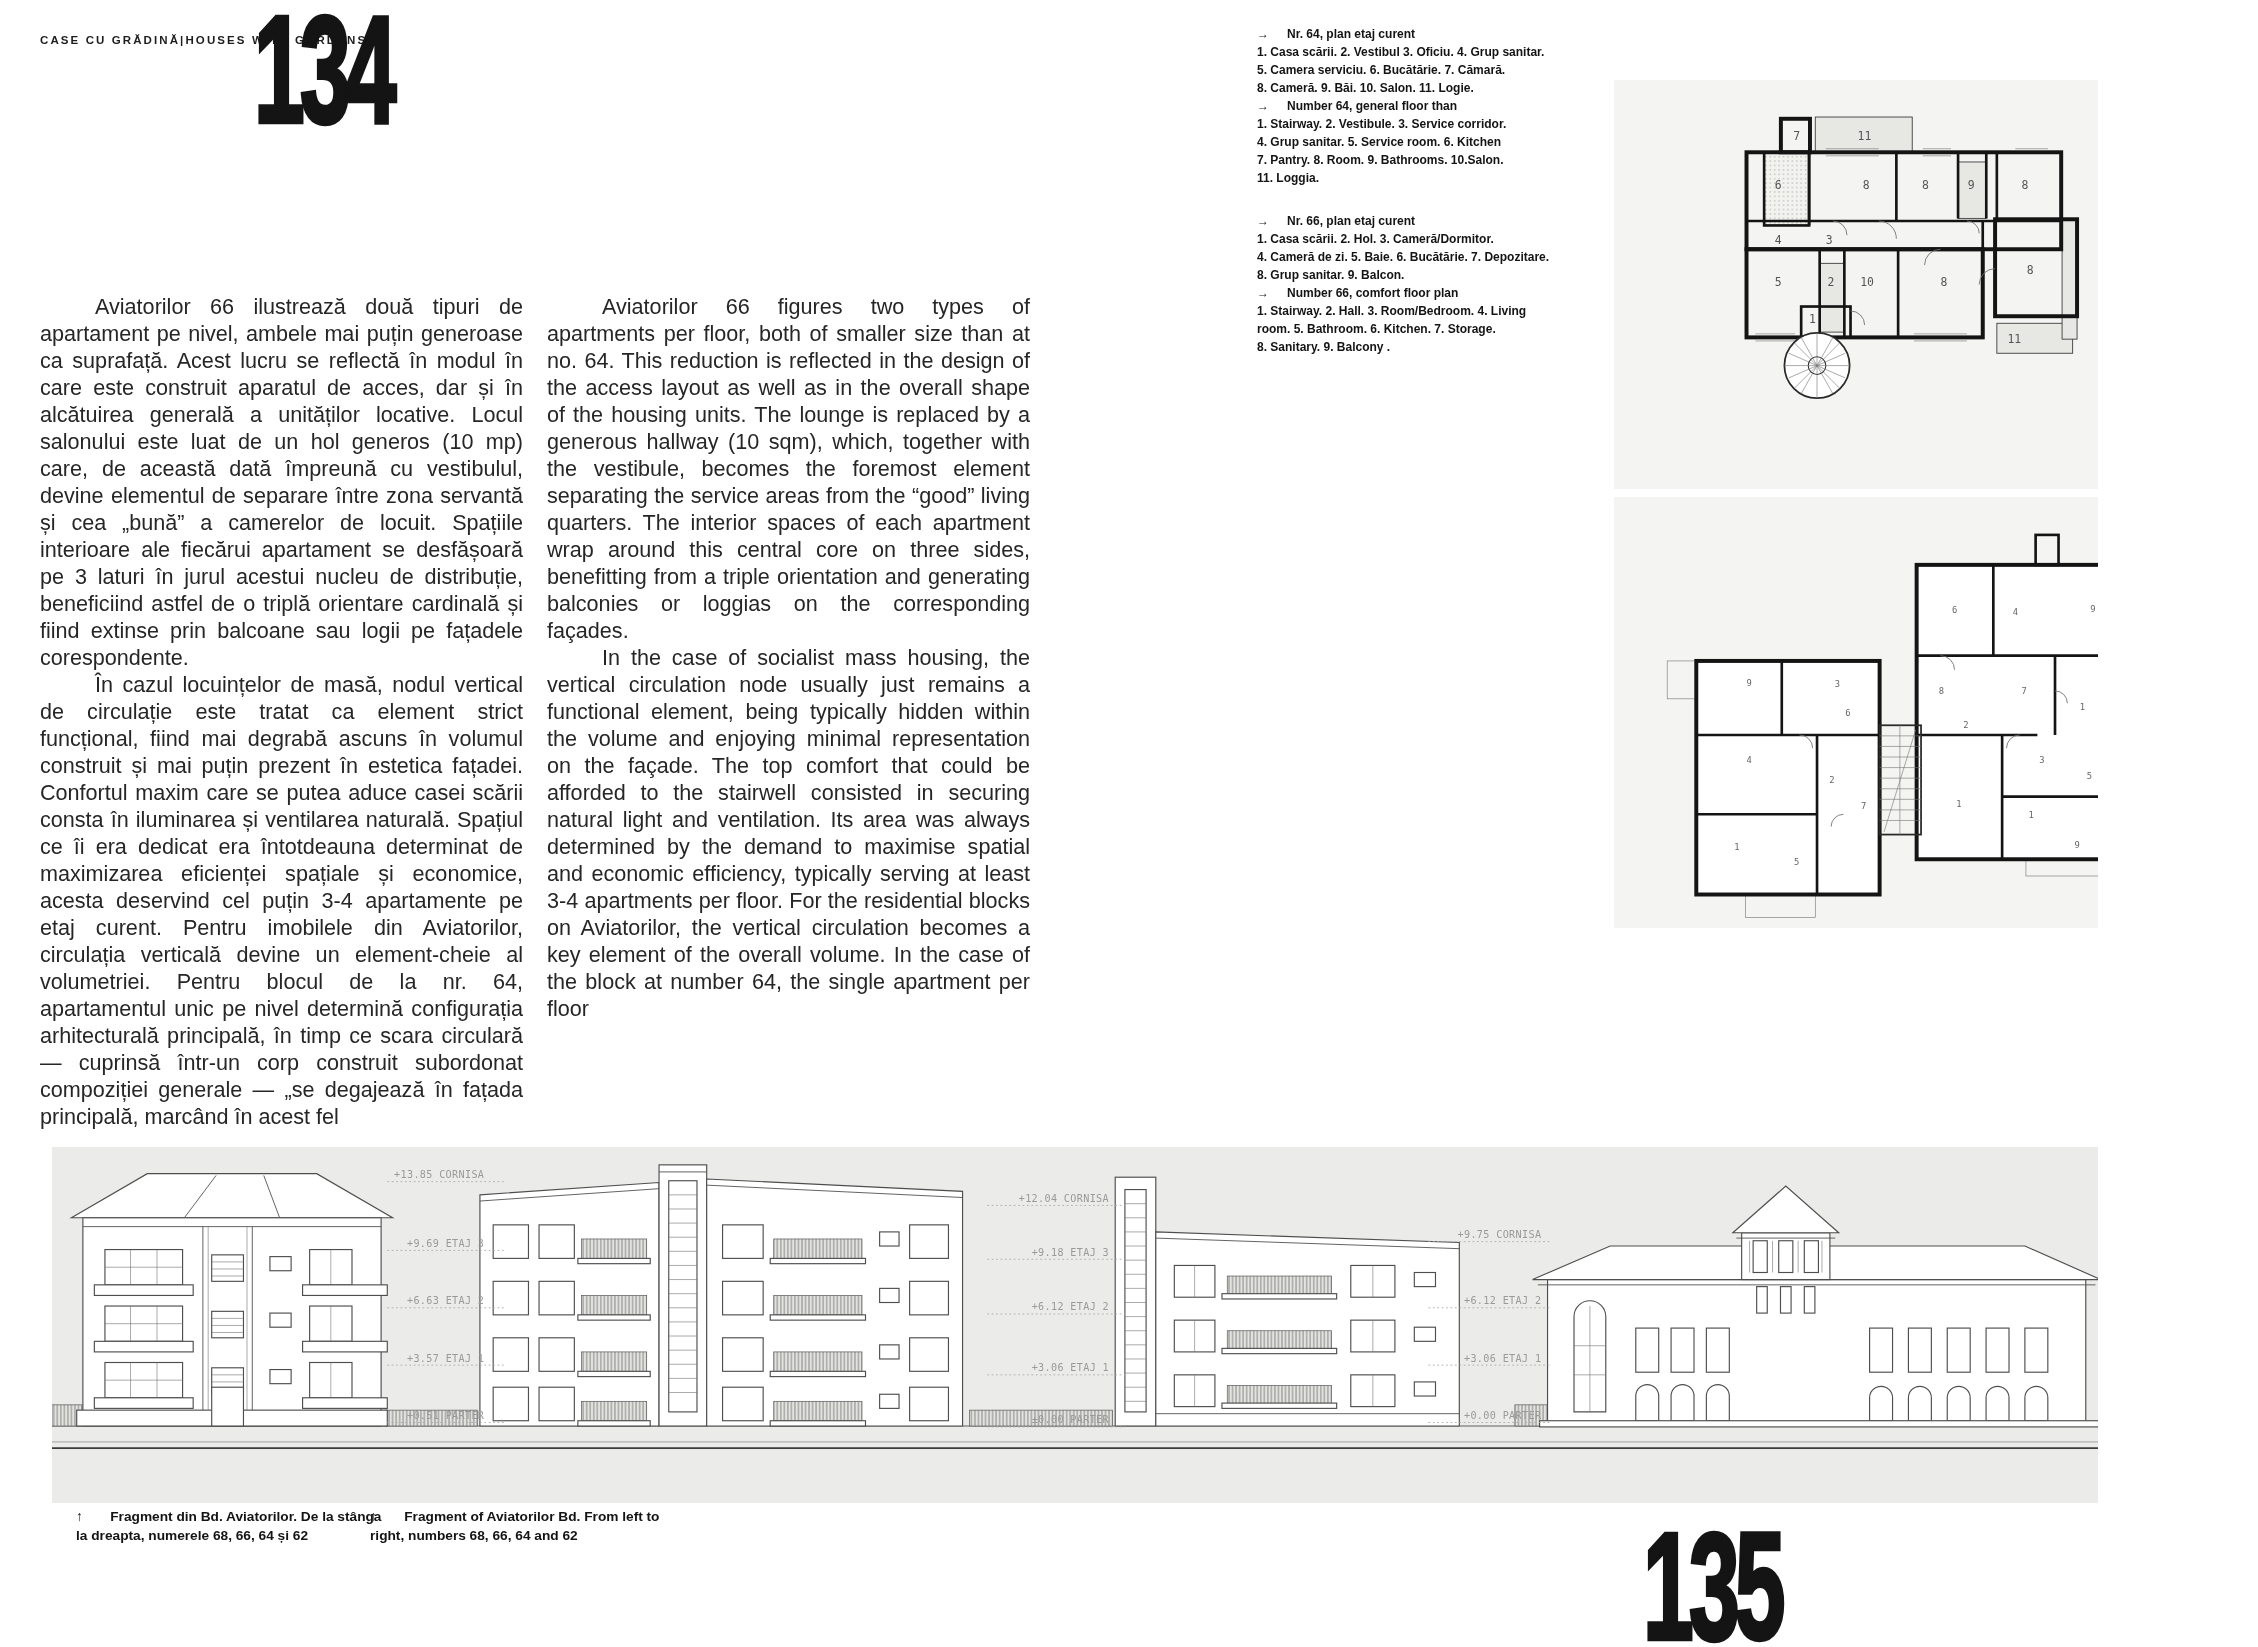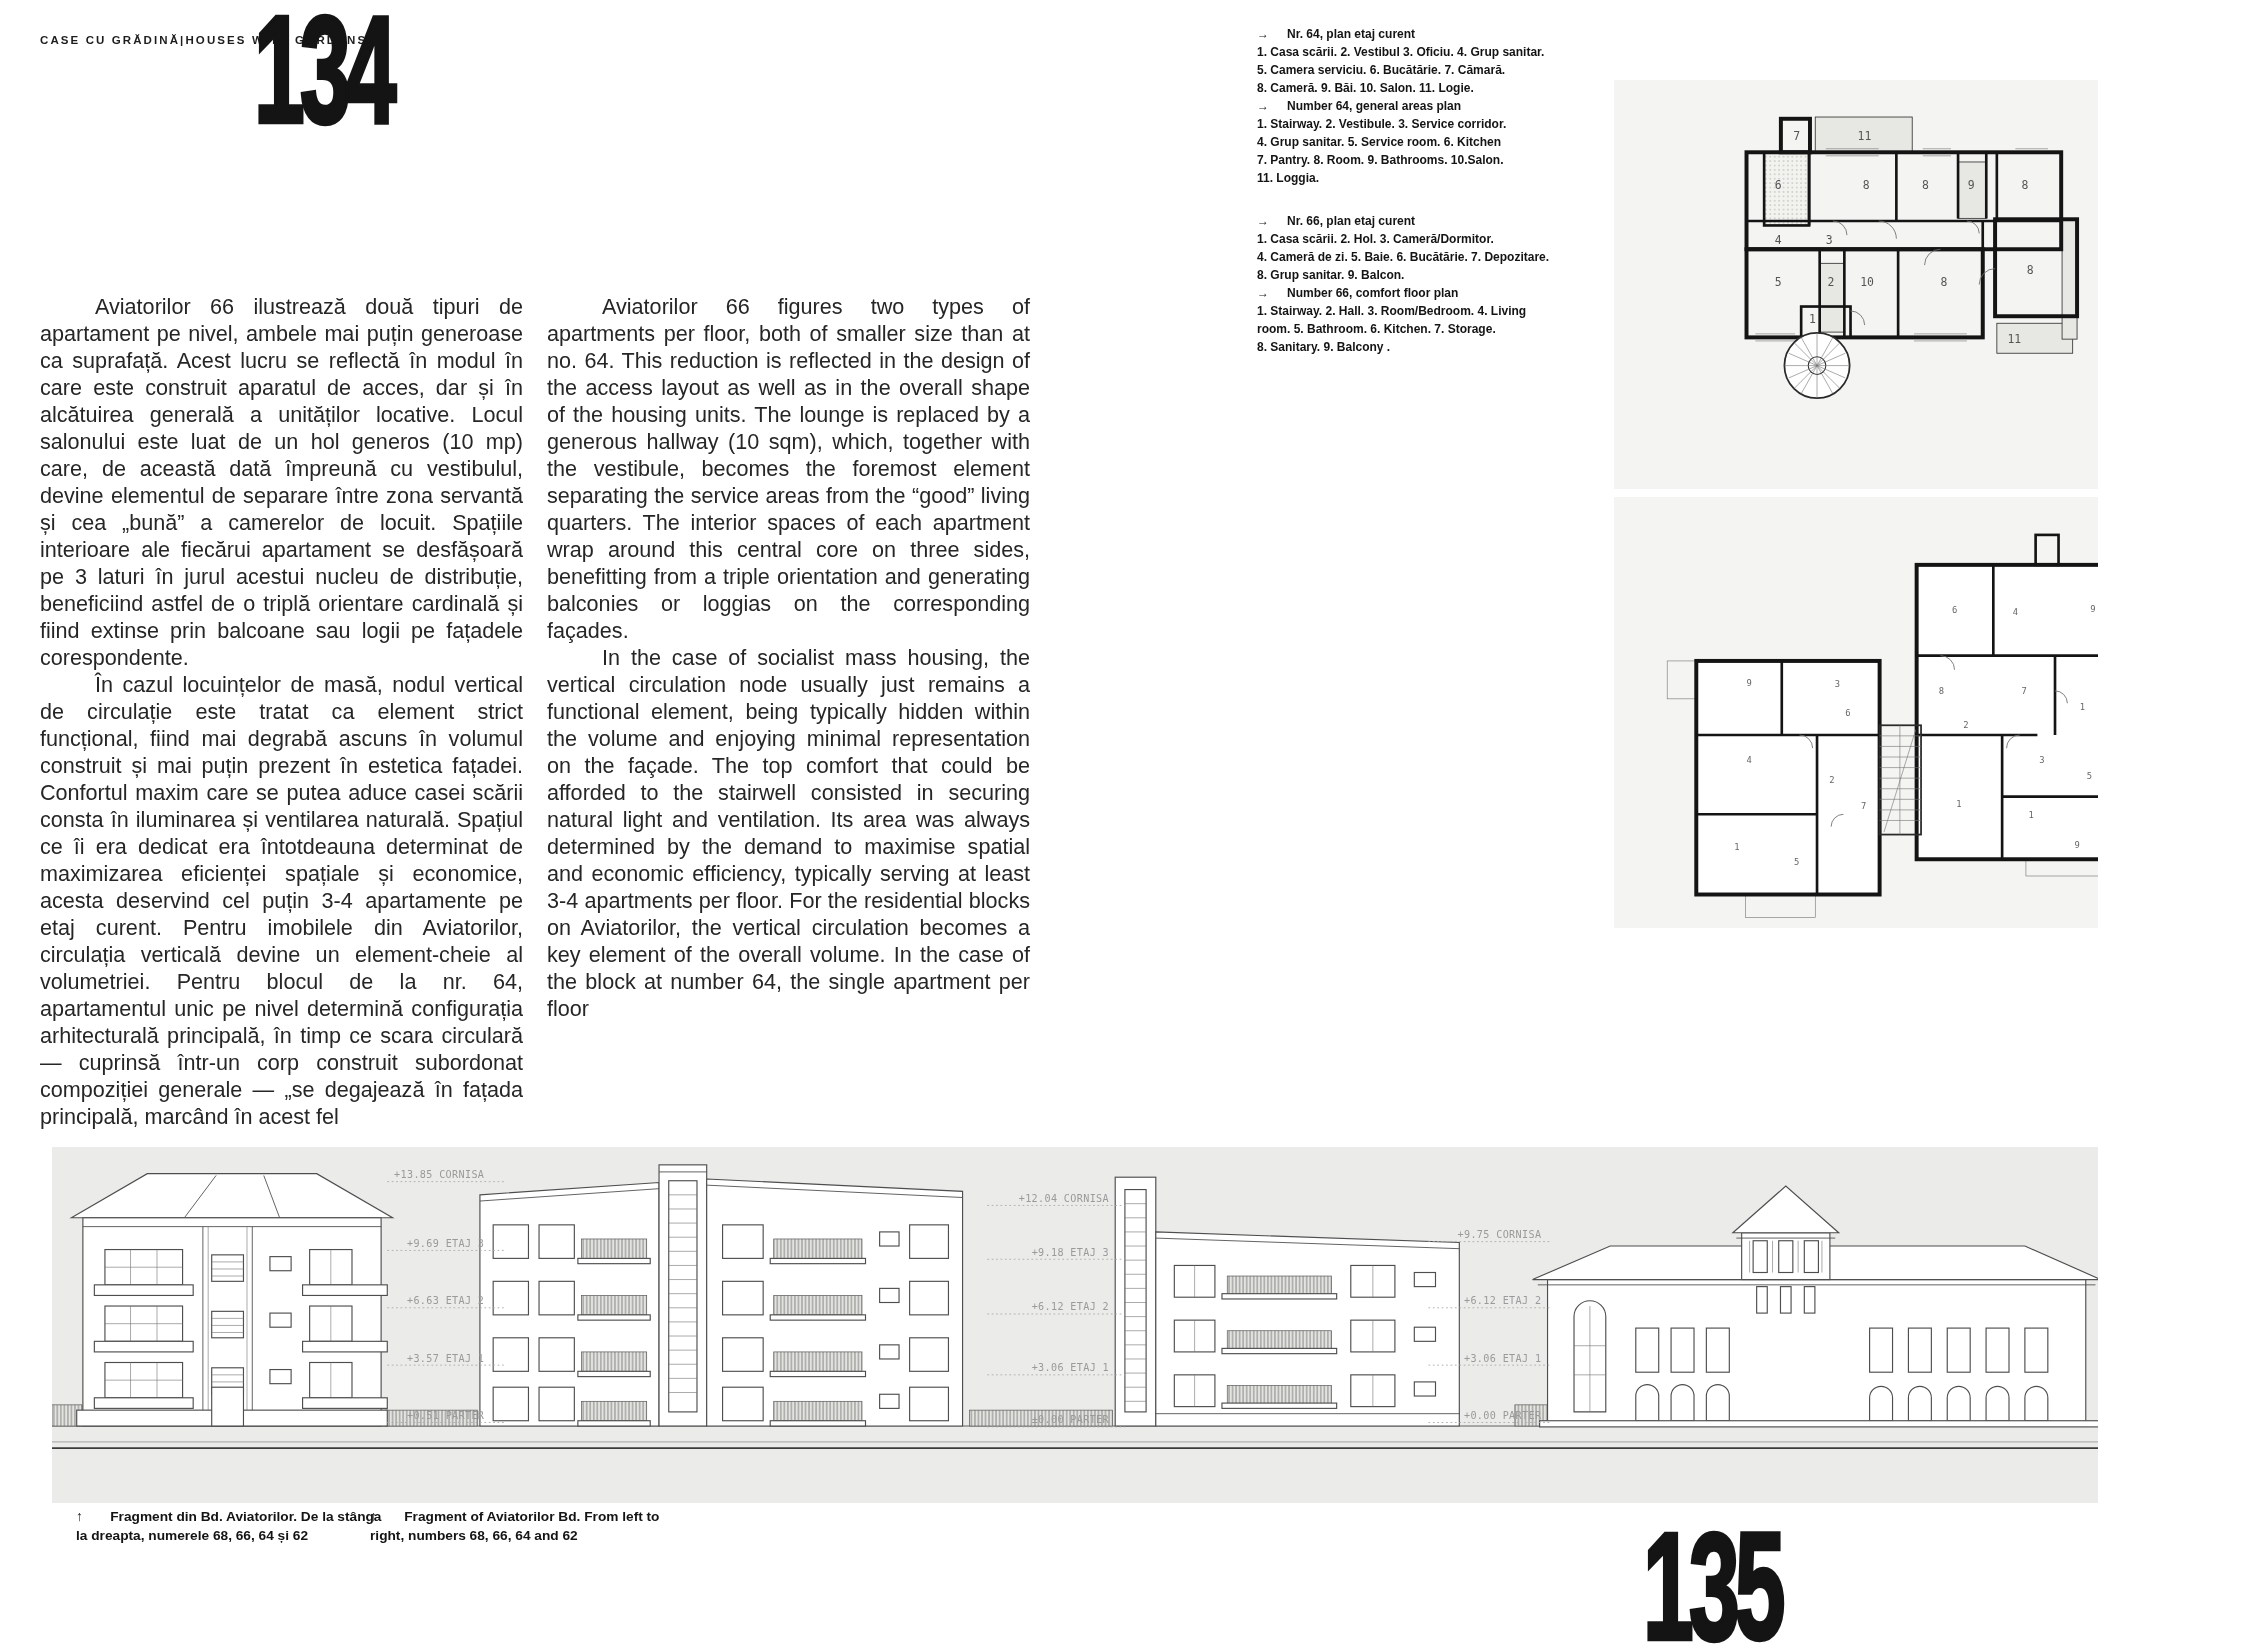--- a/index.html
+++ b/index.html
@@ -80,21 +80,21 @@
       <p class="para indent">In the case of socialist mass housing, the vertical circulation node usually just remains a functional element, being typically hidden within the volume and enjoying minimal representation on the façade. The top comfort that could be afforded to the stairwell consisted in securing natural light and ventilation. Its area was always determined by the demand to maximise spatial and economic efficiency, typically serving at least 3-4 apartments per floor. For the residential blocks on Aviatorilor, the vertical circulation becomes a key element of the overall volume. In the case of the block at number 64, the single apartment per floor</p>
     </div>
 
   <div class="plan-captions">
     <div class="cap-block">
 
     <div class="cap-line">→  Nr. 64, plan etaj curent</div>
         <div class="cap-line">1. Casa scării. 2. Vestibul 3. Oficiu. 4. Grup sanitar.</div>
         <div class="cap-line">5. Camera serviciu. 6. Bucătărie. 7. Cămară.</div>
         <div class="cap-line">8. Cameră. 9. Băi. 10. Salon. 11. Logie.</div>
-        <div class="cap-line">→  Number 64, general areas plan</div>
+        <div class="cap-line">→  Number 64, general floor than</div>
         <div class="cap-line">1. Stairway. 2. Vestibule. 3. Service corridor.</div>
         <div class="cap-line">4. Grup sanitar. 5. Service room. 6. Kitchen</div>
         <div class="cap-line">7. Pantry. 8. Room. 9. Bathrooms. 10.Salon.</div>
         <div class="cap-line">11. Loggia.</div>
       </div>
     <div class="cap-block">
 
     <div class="cap-line">→  Nr. 66, plan etaj curent</div>
         <div class="cap-line">1. Casa scării. 2. Hol. 3. Cameră/Dormitor.</div>
         <div class="cap-line">4. Cameră de zi. 5. Baie. 6. Bucătărie. 7. Depozitare.</div>

